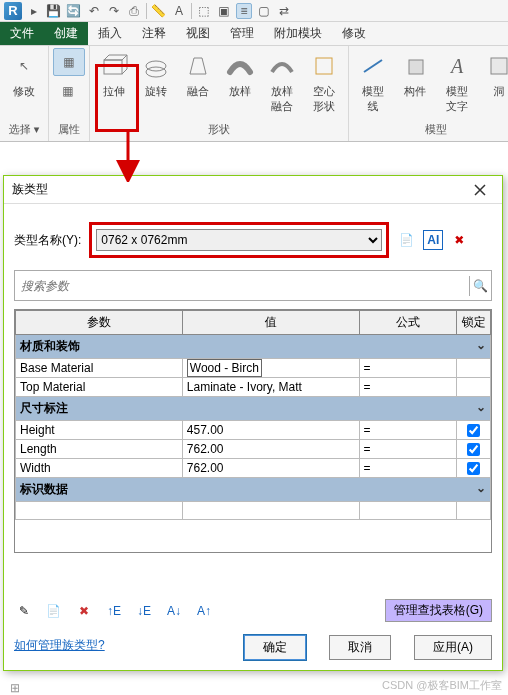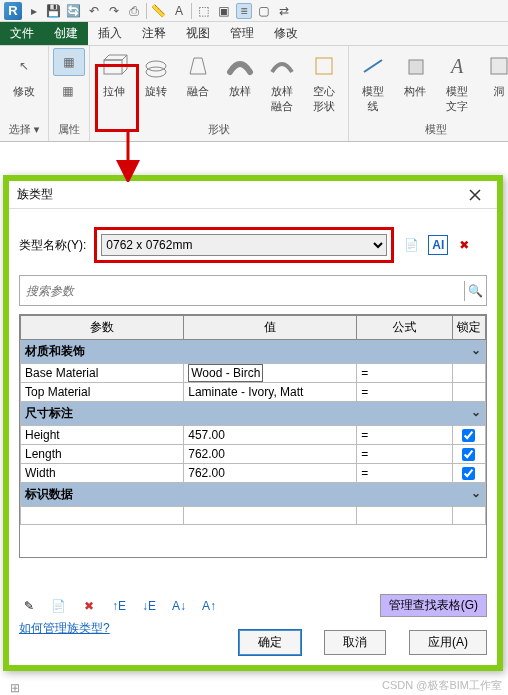--- a/index.html
+++ b/index.html
@@ -16,21 +16,21 @@
 .panel{display:flex;flex-direction:column;border-right:1px solid #d8d8d8;padding:2px 4px}
 .panel-body{flex:1;display:flex;align-items:flex-start;gap:2px}
 .panel-title{text-align:center;color:#555;font-size:11px;padding:2px 0}
 .rbtn{display:flex;flex-direction:column;align-items:center;padding:2px 4px;cursor:pointer;border-radius:2px}
 .rbtn .ico{width:32px;height:32px;display:flex;align-items:center;justify-content:center;color:#666}
 .rbtn .lbl{font-size:11px;color:#444;text-align:center;margin-top:2px}
 .rbtn.small .ico{width:22px;height:22px}
 .pill{background:#cce0f0;border:1px solid #8ab4d6;border-radius:2px}
 .redbox1{border:3px solid #d40000;position:absolute;left:95px;top:64px;width:44px;height:68px;pointer-events:none;z-index:5}
 .arrow{position:absolute;left:116px;top:132px;z-index:5;pointer-events:none}
-.dialog{position:absolute;left:3px;top:175px;width:500px;height:496px;background:#fff;border:6px solid #84cc16;box-shadow:2px 2px 8px rgba(0,0,0,.3)}
+.dialog{position:absolute;left:3px;top:175px;width:500px;height:496px;background:#fff;border:1px solid #84cc16;box-shadow:2px 2px 8px rgba(0,0,0,.3)}
 .dlg-title{height:28px;display:flex;align-items:center;justify-content:space-between;padding:0 8px;border-bottom:1px solid #ddd}
 .dlg-close{width:28px;height:24px;display:flex;align-items:center;justify-content:center;cursor:pointer}
 .namerow{display:flex;align-items:center;padding:18px 10px 8px}
 .namerow label{margin-right:8px}
 .namebox{border:3px solid #d40000;padding:4px;flex:0 0 300px}
 .namebox select{width:100%;height:22px;border:1px solid #888}
 .nametools{display:flex;gap:6px;margin-left:8px}
 .tico{width:20px;height:20px;display:flex;align-items:center;justify-content:center;border:1px solid transparent;cursor:pointer}
 .searchrow{padding:4px 10px}
 .searchbox{display:flex;align-items:center;border:1px solid #aaa;height:31px}
@@ -41,21 +41,21 @@
 th{background:#f0f0f0;border:1px solid #888;padding:3px;font-weight:normal;text-align:center}
 td{border:1px solid #bbb;padding:2px 4px;height:18px}
 tr.cat td{background:#a5bdd6;font-weight:bold;padding:3px 4px}
 .col1{width:170px}.col2{width:180px}.col3{width:100px}.col4{width:34px;text-align:center}
 .catctrl{float:right;color:#333}
 input[type=checkbox]{margin:0 auto;display:block}
 .boxed{border:1px solid #666;padding:1px 2px}
 .toolbar{position:absolute;bottom:48px;left:10px;right:10px;display:flex;justify-content:space-between;align-items:center}
 .tleft{display:flex;gap:10px}
 .mgmt-btn{border:1px solid #999;background:#c4b5fd;padding:2px 8px;cursor:pointer}
-.link{color:#1565c0;text-decoration:underline;cursor:pointer;margin:12px 10px}
+.link{color:#1565c0;text-decoration:underline;cursor:pointer;margin:0 10px}
 .dlg-btns{position:absolute;bottom:10px;right:10px;display:flex;gap:23px}
 .dlg-btn{border:1px solid #888;background:#f5f5f5;padding:3px 18px;cursor:pointer}
 .dlg-btn.default{border:1px solid #4a90d9;outline:1px solid #2370b0}
 .watermark{position:absolute;bottom:2px;right:6px;color:#bbb;font-size:11px}
 .treefoot{position:absolute;bottom:0;left:10px;display:flex;align-items:center;gap:4px;color:#999}
 </style>
 </head>
 <body>
 
 <div class="qat">
@@ -77,20 +77,21 @@
   <span class="qat-ico">⇄</span>
 </div>
 
 <div class="tabs">
   <div class="tab file">文件</div>
   <div class="tab active">创建</div>
   <div class="tab">插入</div>
   <div class="tab">注释</div>
   <div class="tab">视图</div>
   <div class="tab">管理</div>
+  <div class="tab">附加模块</div>
   <div class="tab">修改</div>
 </div>
 
 <div class="ribbon">
   <div class="panel">
     <div class="panel-body">
       <div class="rbtn">
           <div class="ico">↖</div>
           <div class="lbl">修改</div>
         </div>

